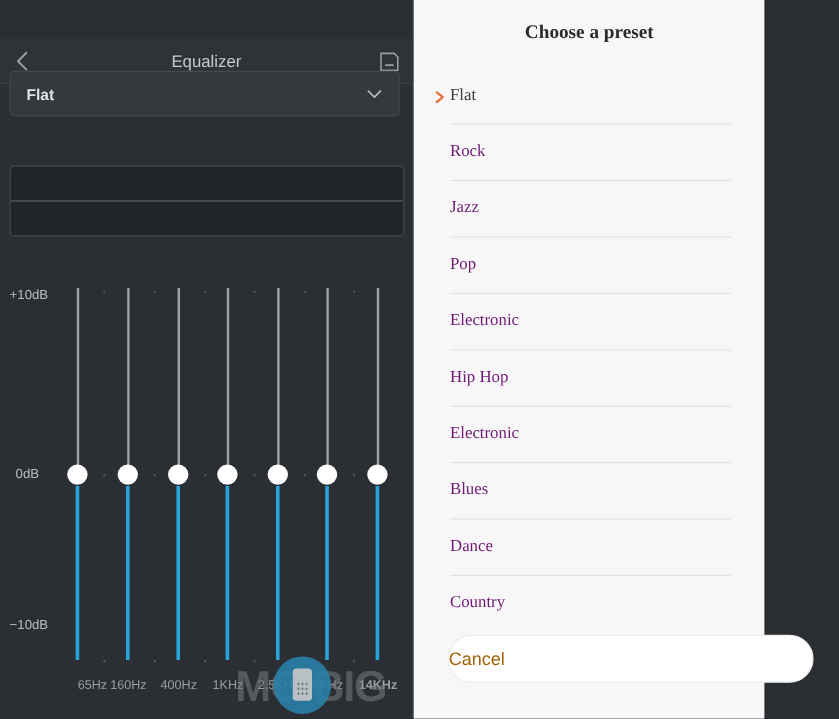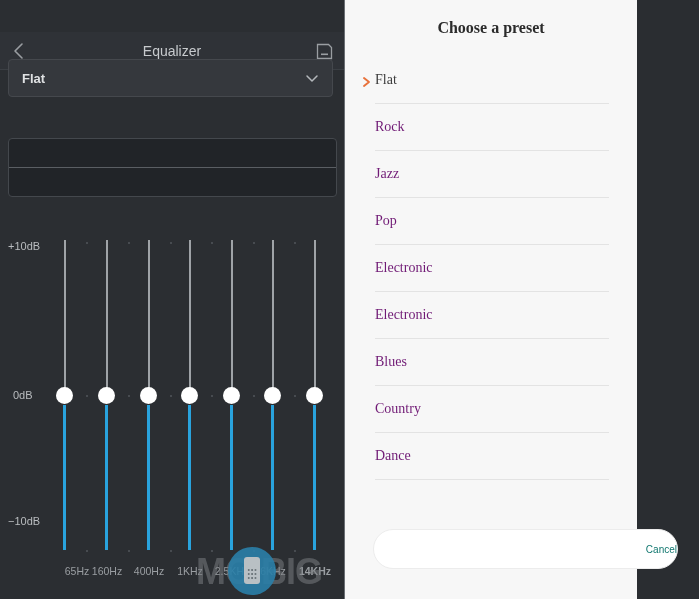--- a/index.html
+++ b/index.html
@@ -158,22 +158,22 @@
     position:absolute; left:-13px; top:50%;
     transform:translateY(-50%);
     width:10px; height:12px;
   }
   .cancel-btn {
     position:absolute; left:373px; top:529px;
     width:305px; height:40px;
     background:#ffffff;
     border:1px solid #ececec;
     border-radius:21px;
-    display:flex; align-items:center; justify-content:flex-end;
-    color:#0f766e; font-size:10px;
+    display:flex; align-items:center; justify-content:flex-start;
+    color:#a16207; font-size:15px;
     cursor:pointer;
   }
 
   
   .watermark {
     position:absolute; left:196px; top:545px;
     width:290px; height:52px;
     pointer-events:none;
     z-index:40;
   }
@@ -335,30 +335,33 @@
         <div class="preset-row">
           <span class="row-label">Jazz</span>
         </div>
         <div class="preset-row">
           <span class="row-label">Pop</span>
         </div>
         <div class="preset-row">
           <span class="row-label">Electronic</span>
         </div>
         <div class="preset-row">
+          <span class="row-label">Hip Hop</span>
+        </div>
+        <div class="preset-row">
           <span class="row-label">Electronic</span>
         </div>
         <div class="preset-row">
           <span class="row-label">Blues</span>
         </div>
         <div class="preset-row">
+          <span class="row-label">Dance</span>
+        </div>
+        <div class="preset-row">
           <span class="row-label">Country</span>
-        </div>
-        <div class="preset-row">
-          <span class="row-label">Dance</span>
         </div>
       </div>
   </div>
 
   <div class="cancel-btn">
     <span>Cancel</span>
   </div>
 
   <div class="watermark">
     <div class="wm-text wm-dark">MO BIG</div>

